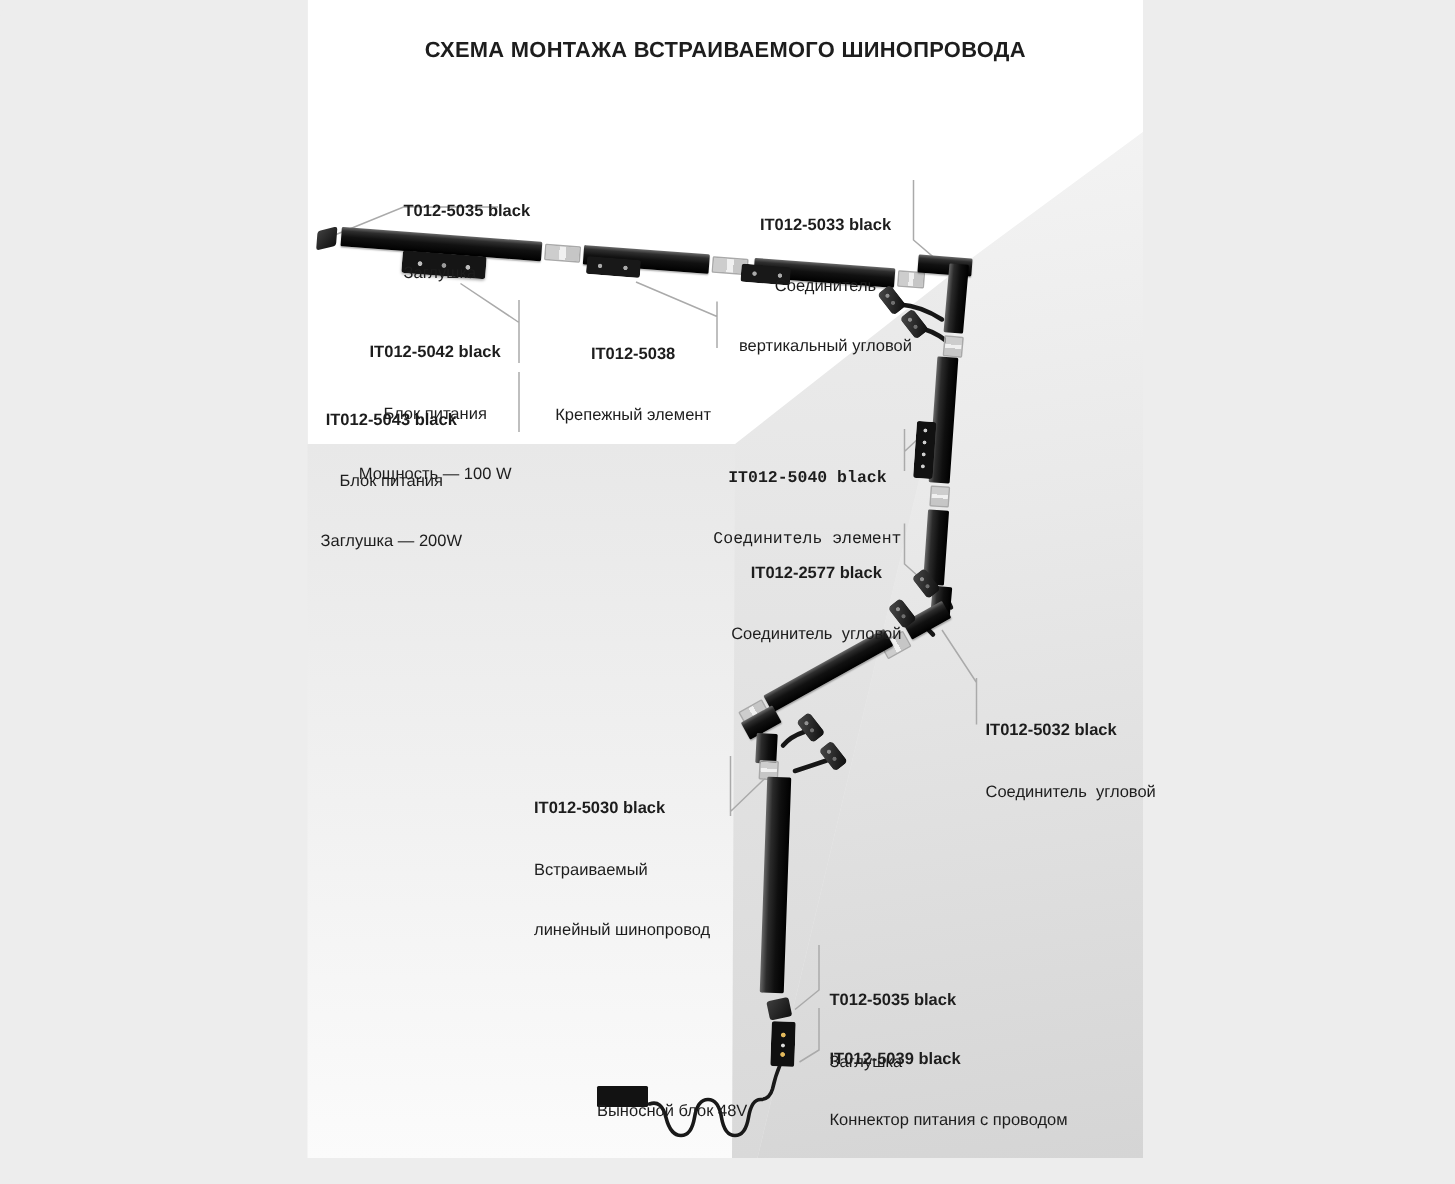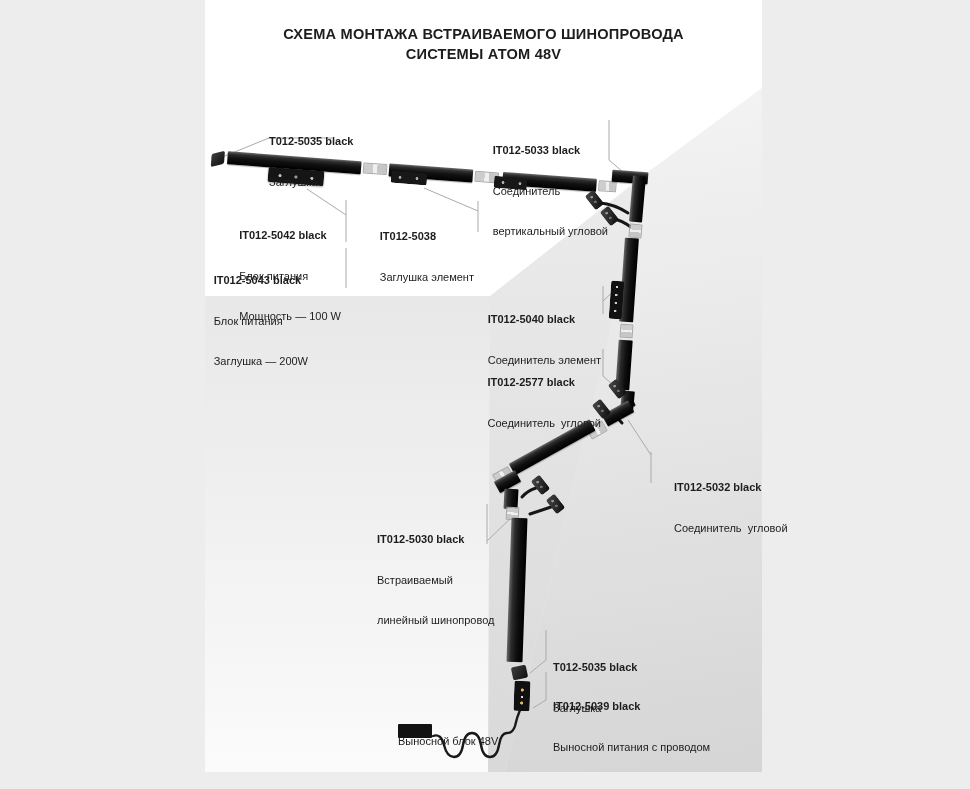--- a/index.html
+++ b/index.html
@@ -50,36 +50,35 @@
                     radial-gradient(circle at 8px 16px,#dddddd 1px,transparent 1.5px),
                     radial-gradient(circle at 8px 22px,#e3b95c 1.3px,transparent 1.8px),#101010;
           border-radius:2px;}
   .endcap{background:linear-gradient(135deg,#3e3e3e,#101010);border-radius:2px;}
   .psubox{background:#121212;border-radius:1px;}
   
   .title{position:absolute;left:205px;top:24px;width:557px;text-align:center;z-index:4;
          font-size:14.6px;font-weight:bold;letter-spacing:.2px;color:var(--text,#202020);line-height:20px;}
   .lbl{position:absolute;z-index:4;font-size:11px;line-height:13.5px;
        color:var(--text,#1c1c1c);white-space:pre-wrap;}
-  .lbl.r{text-align:left;}
+  .lbl.r{text-align:center;}
   .lbl .code{font-weight:bold;}
 </style>
 </head>
 <body>
 
 <div class="stage">
 
   <div class="bg floorL"></div>
   <div class="bg wallL"></div>
   <div class="bg wallR"></div>
   <div class="bg ceiling"></div>
 
   <div class="title">
     <div>СХЕМА МОНТАЖА ВСТРАИВАЕМОГО ШИНОПРОВОДА</div>
-    <div>СИСТЕМЫ АТОМ 48V</div>
   </div>
 
   <svg class="lines" width="970" height="789" viewBox="0 0 970 789">
     <g stroke="#aaaaaa" stroke-width="1" fill="none">
       <path d="M 332,138 L 269,138 L 215,160"></path>
       <path d="M 609,120 L 609,160 L 637,184"></path>
       <path d="M 307,189 L 346,215 M 346,200 L 346,242 M 346,248 L 346,288"></path>
       <path d="M 424,188 L 478,211 M 478,201 L 478,232"></path>
       <path d="M 619,286 L 603,301 M 603,286 L 603,314"></path>
       <path d="M 603,349 L 603,376 L 622,393"></path>
@@ -164,51 +163,51 @@
   </div>
 
   <div class="lbl r" style="right:662px;top:247px;">
     <div class="code">IT012-5043 black</div>
     <div>Блок питания</div>
     <div>Заглушка — 200W</div>
   </div>
 
   <div class="lbl r" style="right:496px;top:203px;">
     <div class="code">IT012-5038</div>
-    <div>Заглушка элемент</div>
-  </div>
-
-  <div class="lbl r" style="right:369px;top:286px;">
+    <div>Крепежный элемент</div>
+  </div>
+
+  <div class="lbl r" style="right:369px;top:286px;font-family:Liberation Mono, monospace;">
     <div class="code">IT012-5040 black</div>
     <div>Соединитель элемент</div>
   </div>
 
   <div class="lbl r" style="right:369px;top:349px;">
     <div class="code">IT012-2577 black</div>
     <div>Соединитель  угловой</div>
   </div>
 
-  <div class="lbl" style="left:657px;top:454px;margin-left:17px;">
+  <div class="lbl" style="left:657px;top:454px;">
     <div class="code">IT012-5032 black</div>
     <div>Соединитель  угловой</div>
   </div>
 
-  <div class="lbl" style="left:377px;top:506px;">
+  <div class="lbl" style="left:356px;top:506px;">
     <div class="code">IT012-5030 black</div>
     <div>Встраиваемый</div>
     <div>линейный шинопровод</div>
   </div>
 
   <div class="lbl" style="left:553px;top:634px;">
     <div class="code">T012-5035 black</div>
     <div>Заглушка</div>
   </div>
 
   <div class="lbl" style="left:553px;top:673px;">
     <div class="code">IT012-5039 black</div>
-    <div>Выносной питания с проводом</div>
+    <div>Коннектор питания с проводом</div>
   </div>
 
   <div class="lbl" style="left:398px;top:708px;">
     <div>Выносной блок 48V</div>
   </div>
 
 </div>
 
 </body></html>

